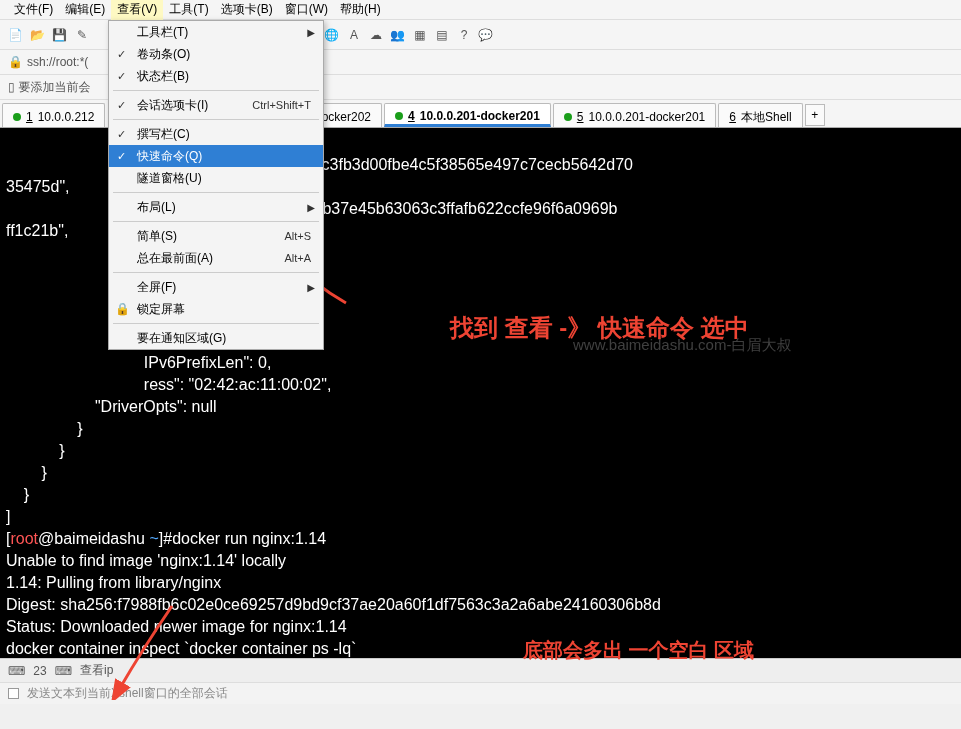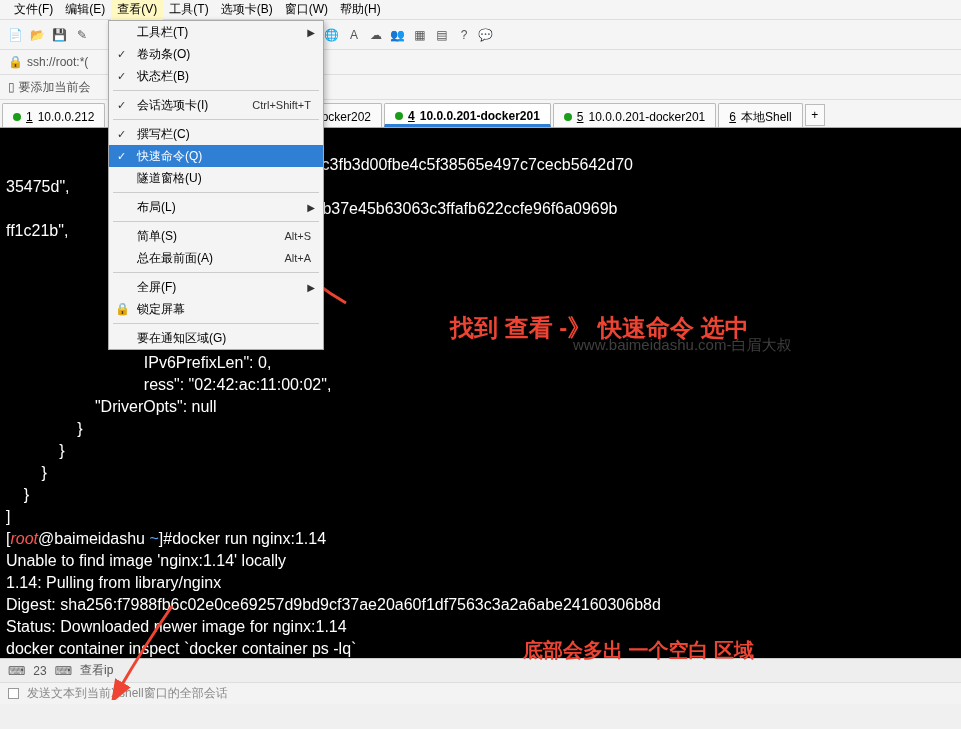--- a/index.html
+++ b/index.html
@@ -11,21 +11,21 @@
 .toolbar .icon { width: 16px; height: 16px; display: inline-flex; align-items: center; justify-content: center; }
 .addrbar { height: 25px; background: #f5f5f5; border-bottom: 1px solid #ddd; display: flex; align-items: center; padding-left: 8px; gap: 4px; color: #555; }
 .addrow { height: 25px; background: #f5f5f5; border-bottom: 1px solid #ddd; display: flex; align-items: center; padding-left: 8px; gap: 4px; color: #555; }
 .tabs { height: 28px; background: #f5f5f5; border-bottom: 1px solid #aaa; display: flex; align-items: flex-end; padding-left: 120px; gap: 2px; }
 .tab { height: 24px; padding: 3px 10px 0 10px; border: 1px solid #bbb; border-bottom: none; background: #fafafa; display: flex; align-items: center; gap: 5px; font-size: 12px; border-radius: 2px 2px 0 0; position: relative; }
 .tab.active { background: #fff; }
 .tab .dot { width: 8px; height: 8px; border-radius: 50%; }
 .dot.green { background: #1a9e1a; }
 .newtab { width: 20px; text-align: center; border: 1px solid #bbb; height: 22px; line-height: 20px; margin-bottom: 1px; background: #fafafa; }
 .terminal { background: #000; color: #fff; font-family: "Consolas", monospace; font-size: 16px; line-height: 22px; padding: 4px 6px; height: 530px; overflow: hidden; white-space: pre; }
-.prompt .u { color: #ff5555; font-style: italic; }
+.prompt .u { color: #ff5555; }
 .prompt .at { color: #fff; }
 .prompt .h { color: #fff; }
 .prompt .tilde { color: #55aaff; }
 .annot1 { position: absolute; left: 450px; top: 312px; color: #e43; font-size: 24px; font-weight: bold; }
 .annot2 { position: absolute; left: 533px; top: 336px; color: #404040; font-size: 15px; margin-left: 40px; }
 .annot3 { position: absolute; left: 523px; top: 637px; color: #e43; font-size: 20px; font-weight: bold; }
 .arrow1 { position: absolute; left: 216px; top: 173px; pointer-events: none; }
 .arrow2 { position: absolute; left: 102px; top: 600px; pointer-events: none; }
 
 .dropdown { position: absolute; left: 108px; top: 20px; width: 216px; background: #f4f4f4; border: 1px solid #aaa; box-shadow: 2px 2px 6px rgba(0,0,0,0.25); z-index: 50; }

